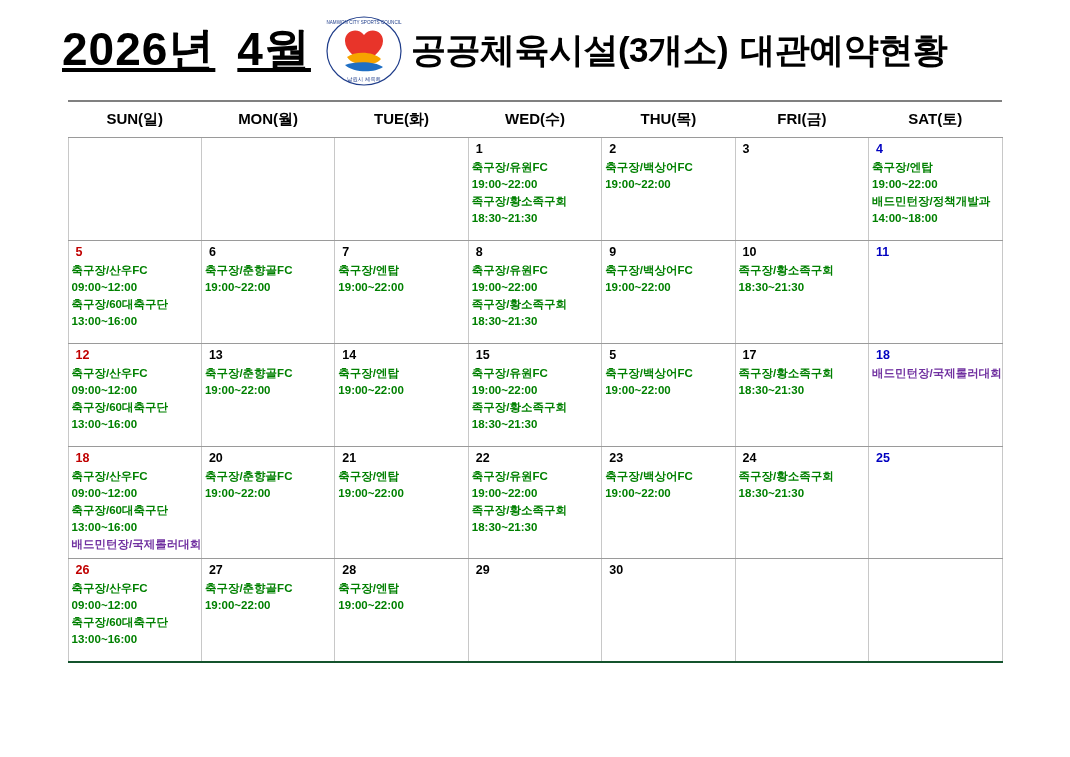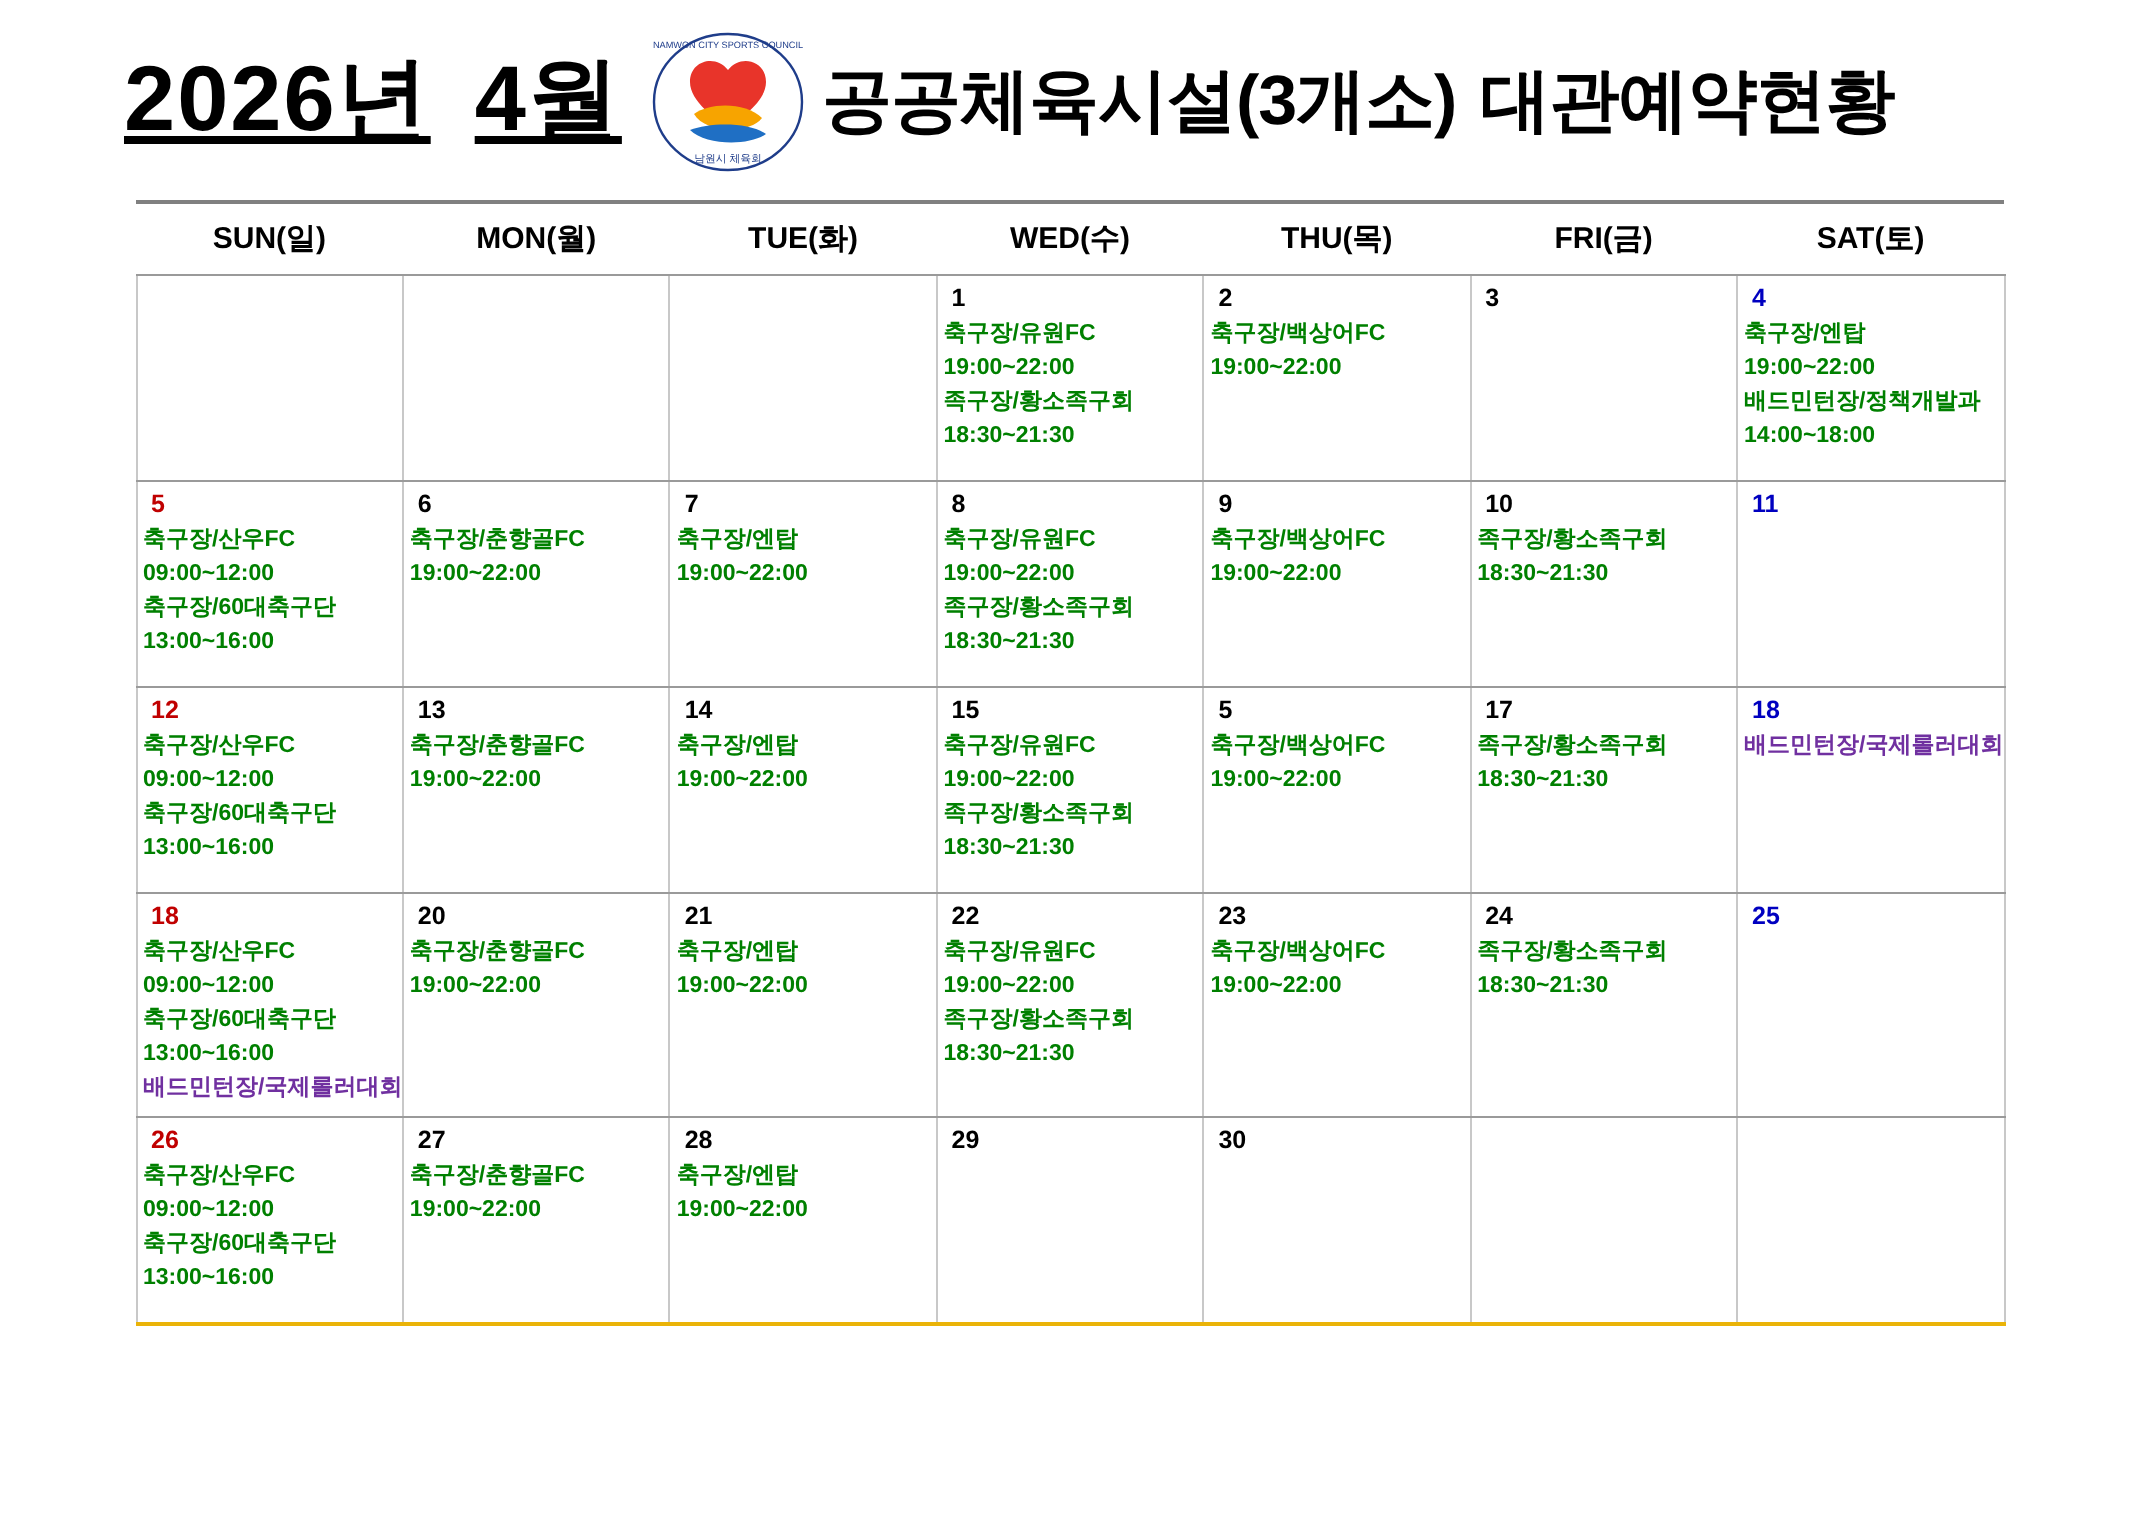--- a/index.html
+++ b/index.html
@@ -98,21 +98,21 @@
   table.cal td {
     border-bottom: 1px solid #9a9a9a;
     border-left: 1px solid #c8c8c8;
     border-right: 1px solid #c8c8c8;
     vertical-align: top;
     padding: 4px 3px 5px 3px;
     height: 103px;
     box-sizing: border-box;
   }
   table.cal tr:last-child td {
-    border-bottom: 2px solid #eab308;
+    border-bottom: 2px solid #14532d;
   }
   td.first { border-left: none; }
   td.last { border-right: none; }
 
   .daynum {
     font-size: 12.5px;
     font-weight: bold;
     line-height: 14px;
     padding-left: 4px;
     color: #000;

